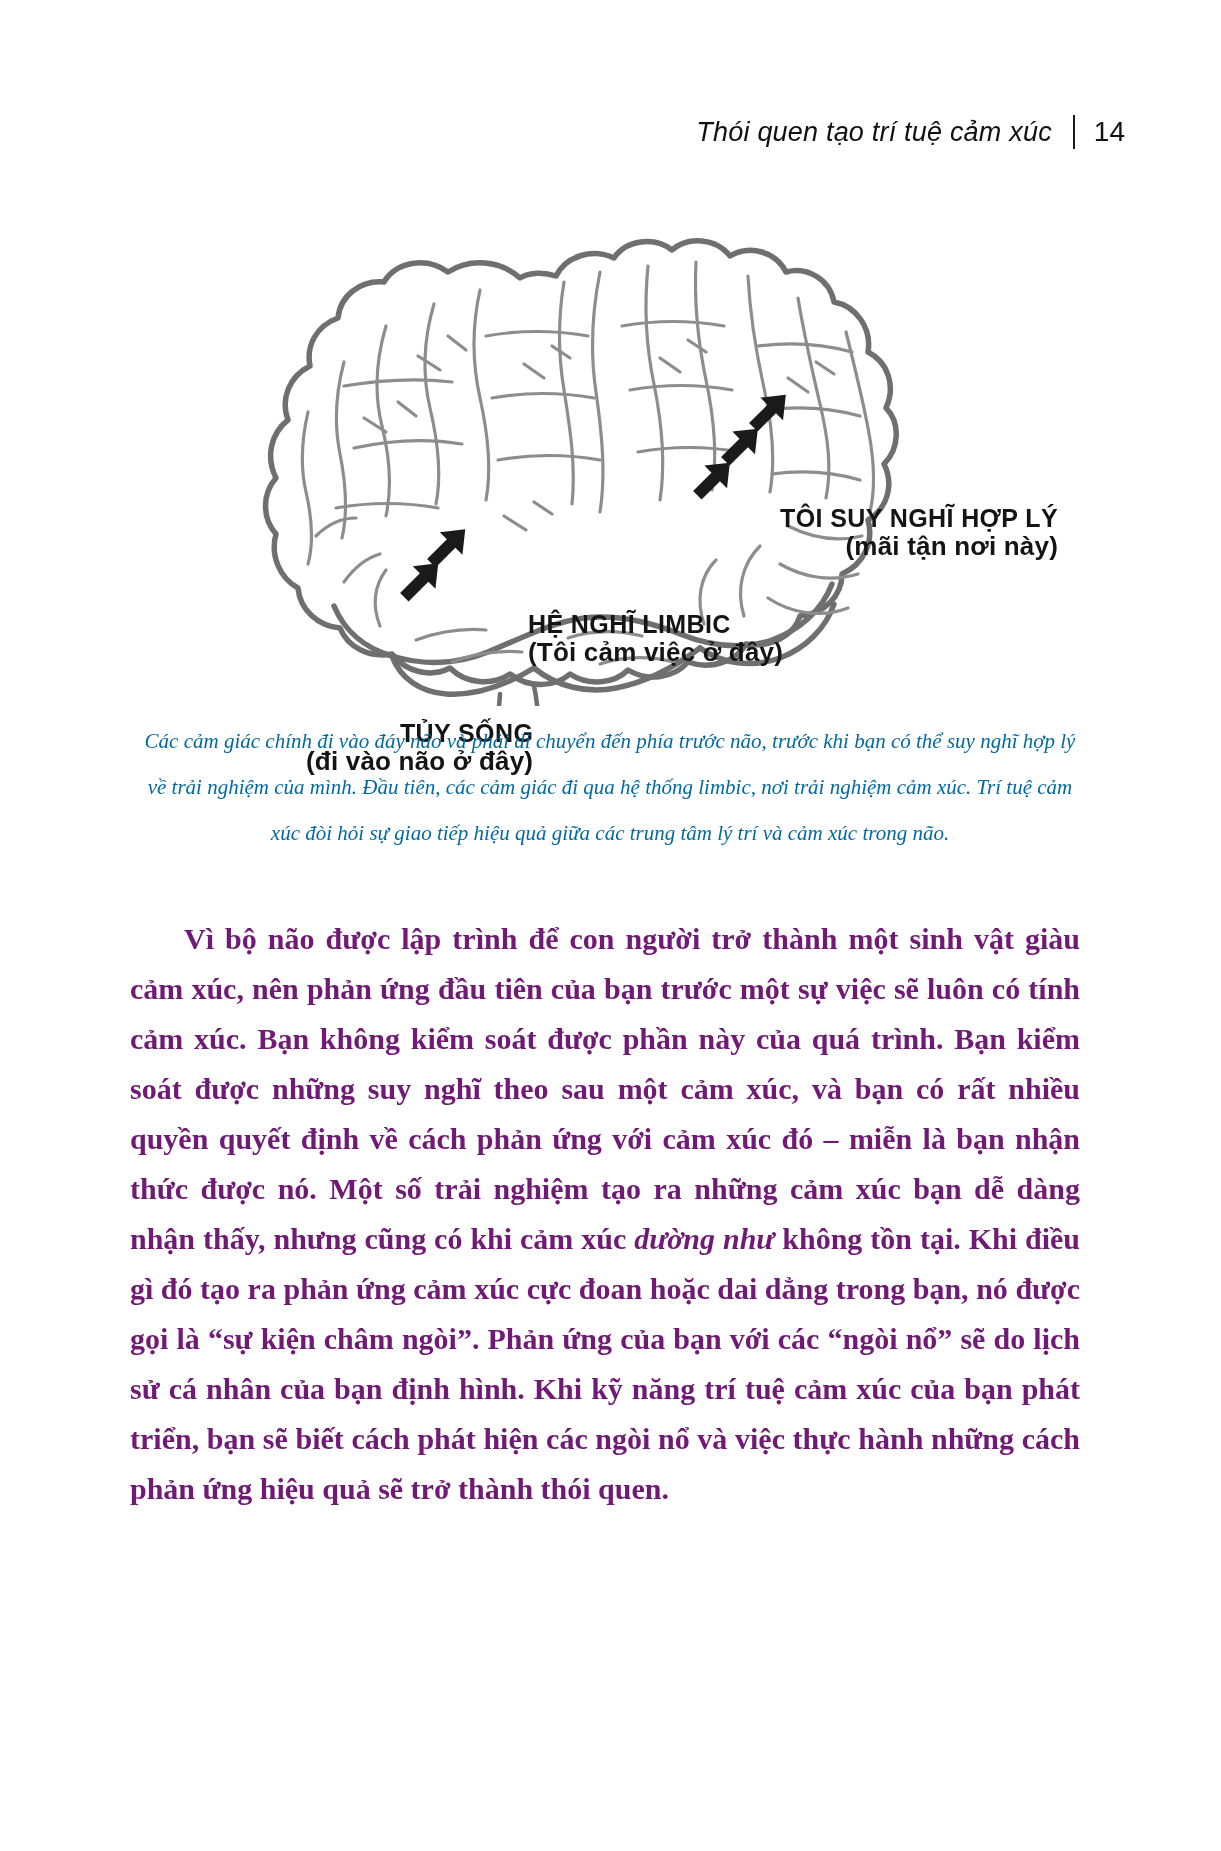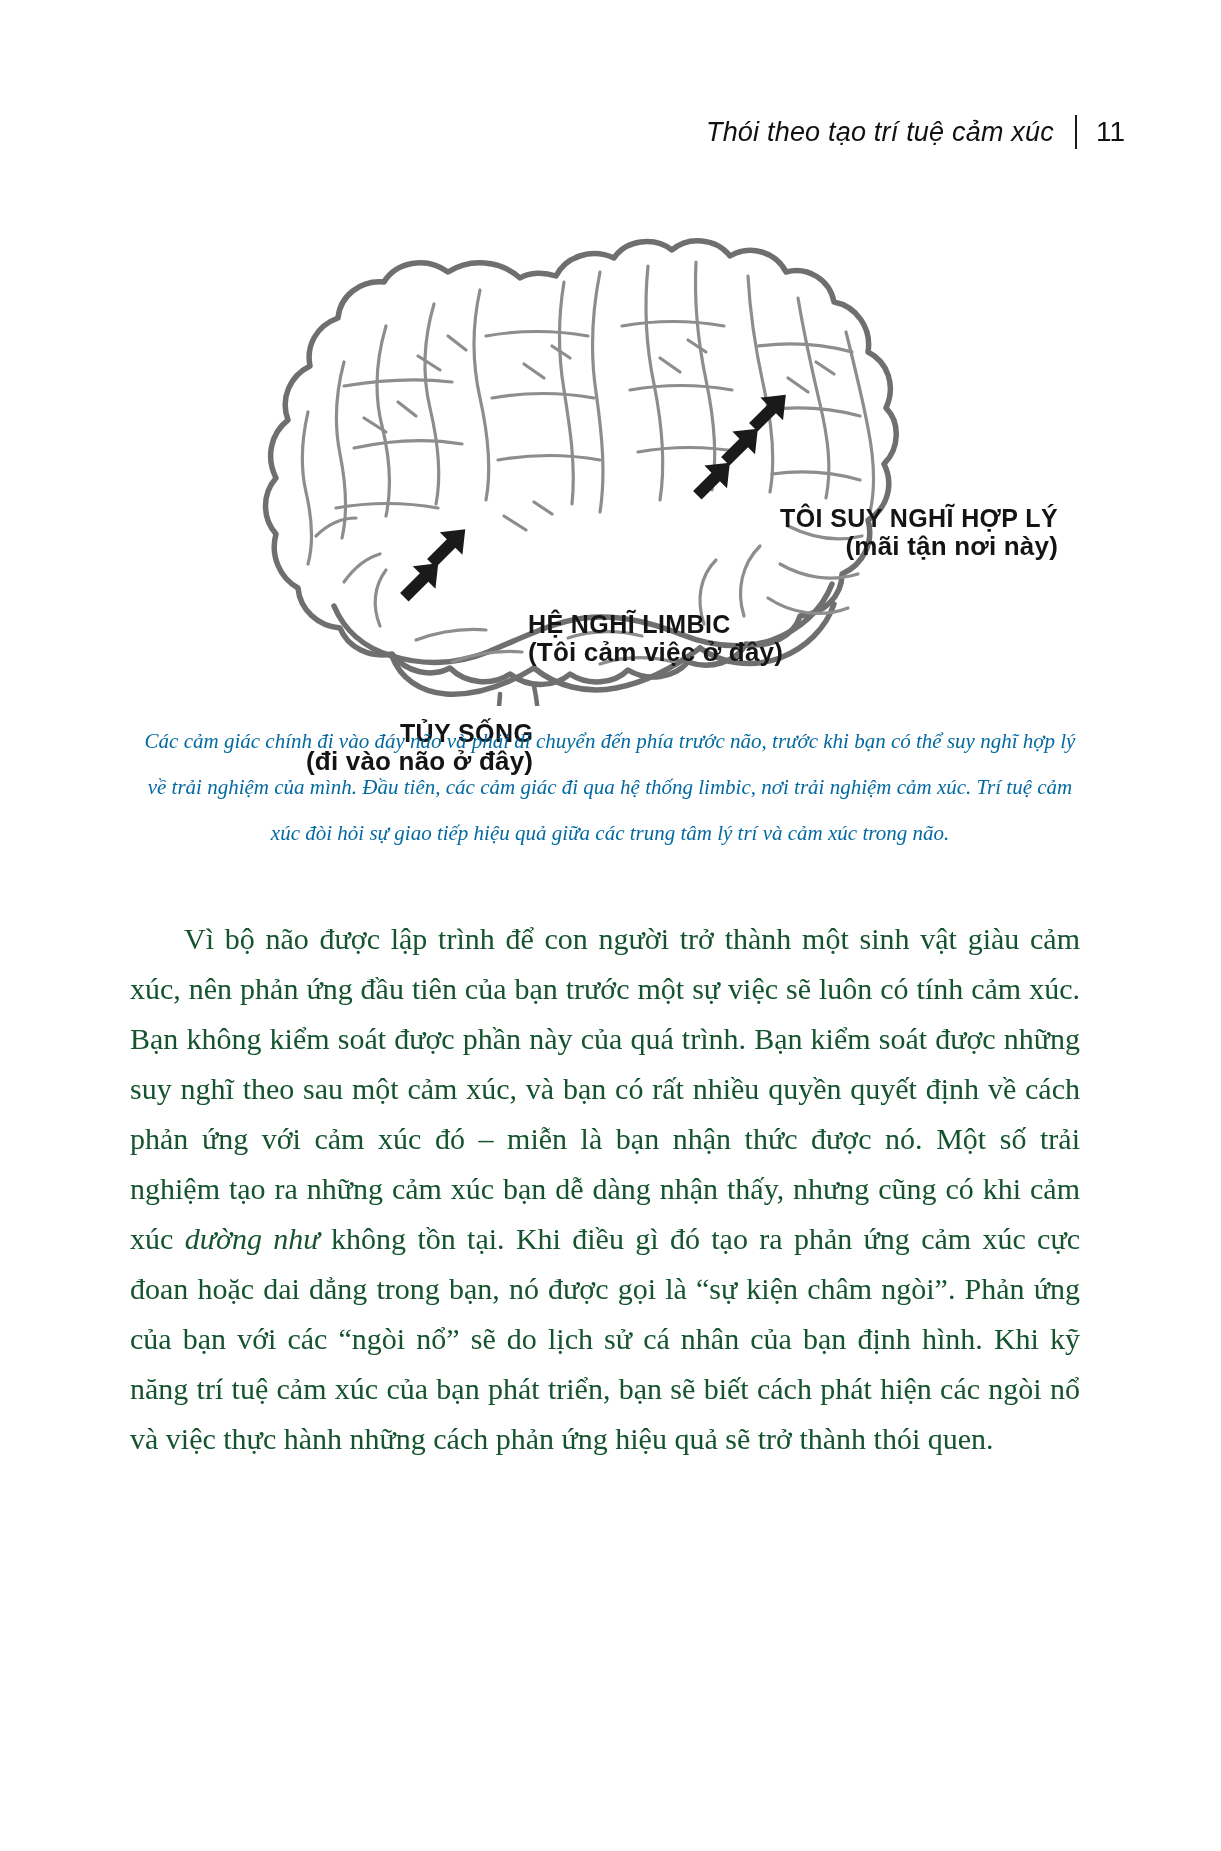--- a/index.html
+++ b/index.html
@@ -93,32 +93,33 @@
   .body-text {
     position: absolute;
     top: 884px;
     left: 130px;
     width: 950px;
     font-family: "Liberation Serif", serif;
     font-size: 30px;
     line-height: 50px;
     text-align: justify;
     text-indent: 54px;
-    color: #14532d;
+    color: #701a75;
     hyphens: none;
+    font-weight: bold;
   }
   .body-text em { font-style: italic; }
 </style>
 </head>
 <body>
 
 <div class="page-header">
-  <span class="header-title">Thói theo tạo trí tuệ cảm xúc</span>
+  <span class="header-title">Thói quen tạo trí tuệ cảm xúc</span>
   <span class="header-rule"></span>
-  <span class="header-pageno">11</span>
+  <span class="header-pageno">14</span>
 </div>
 
 <div class="figure">
 
   <svg viewBox="0 0 940 520" xmlns="http://www.w3.org/2000/svg">
     <g fill="none" stroke="#6f6f6f" stroke-width="5.5" stroke-linecap="round" stroke-linejoin="round">
 
       <path d="M372 92 C 352 74, 322 72, 300 86 C 278 70, 248 76, 236 96
                C 212 94, 192 110, 190 132 C 168 140, 158 160, 162 180
                C 142 190, 132 212, 140 234 C 122 248, 118 272, 128 292

